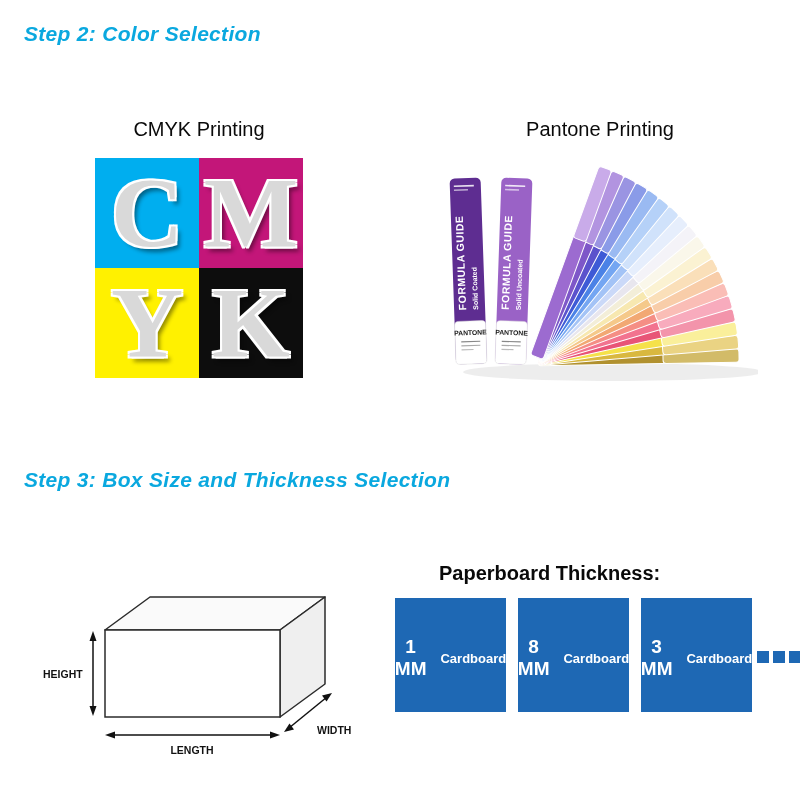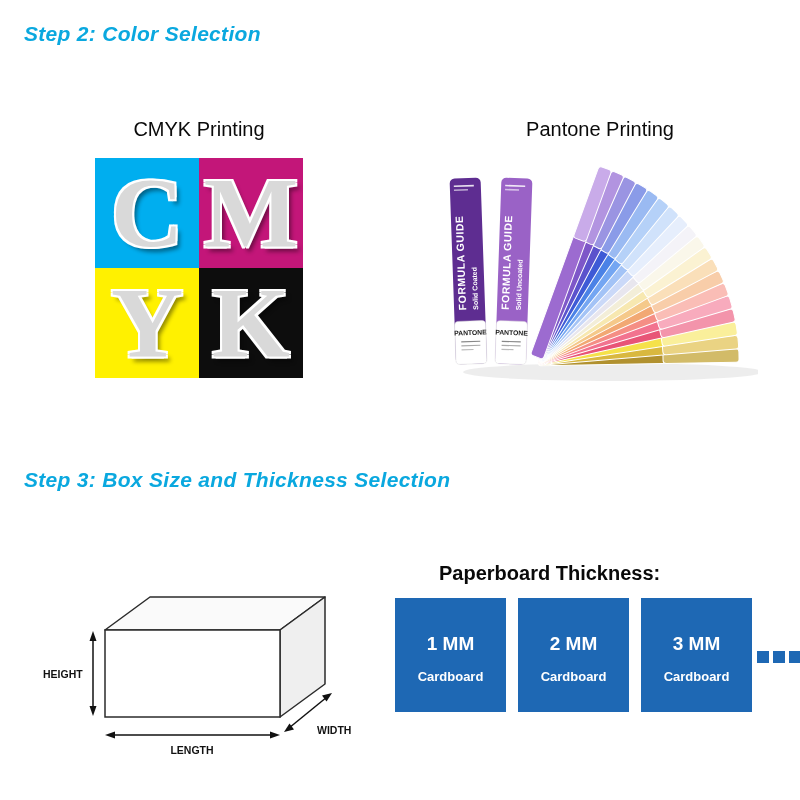--- a/index.html
+++ b/index.html
@@ -32,21 +32,21 @@
   }
 
   .pantone-svg { position:absolute; left:438px; top:148px; width:320px; height:245px; }
 
   .box-svg { position:absolute; left:35px; top:585px; width:330px; height:195px; }
 
   .thick-heading { position:absolute; left:395px; top:562px; font-size:20px; font-weight:bold; color:#0a0a0a;margin-left:44px; }
   .thick-row { position:absolute; left:395px; top:598px; display:flex; gap:12px; }
   .thick-tile {
     width:111px; height:114px; background:var(--tile-blue,#1E68B4); color:#fff;
-    display:flex; flex-direction:column; align-items:center; justify-content:center;
+    display:flex; flex-direction:row; align-items:center; justify-content:center;
     gap:14px; font-weight:bold; text-align:center; padding-top:6px;
   }
   .thick-size { font-size:19px; }
   .thick-mat  { font-size:13px; }
   .ellipsis { position:absolute; left:757px; top:651px; display:flex; gap:4px; }
   .dot { width:12px; height:12px; background:var(--tile-blue,#1E68B4); }
 </style>
 </head>
 <body>
 
@@ -203,21 +203,21 @@
     <text x="282" y="149" font-size="10.5" font-weight="bold" fill="#111111">WIDTH</text>
   </svg>
 
   <div class="thick-heading">Paperboard Thickness:</div>
   <div class="thick-row">
     <div class="thick-tile">
       <span class="thick-size">1 MM</span>
       <span class="thick-mat">Cardboard</span>
     </div>
     <div class="thick-tile">
-      <span class="thick-size">2 MM</span>
+      <span class="thick-size">8 MM</span>
       <span class="thick-mat">Cardboard</span>
     </div>
     <div class="thick-tile">
       <span class="thick-size">3 MM</span>
       <span class="thick-mat">Cardboard</span>
     </div>
   </div>
   <div class="ellipsis">
     <div class="dot"></div>
     <div class="dot"></div>

